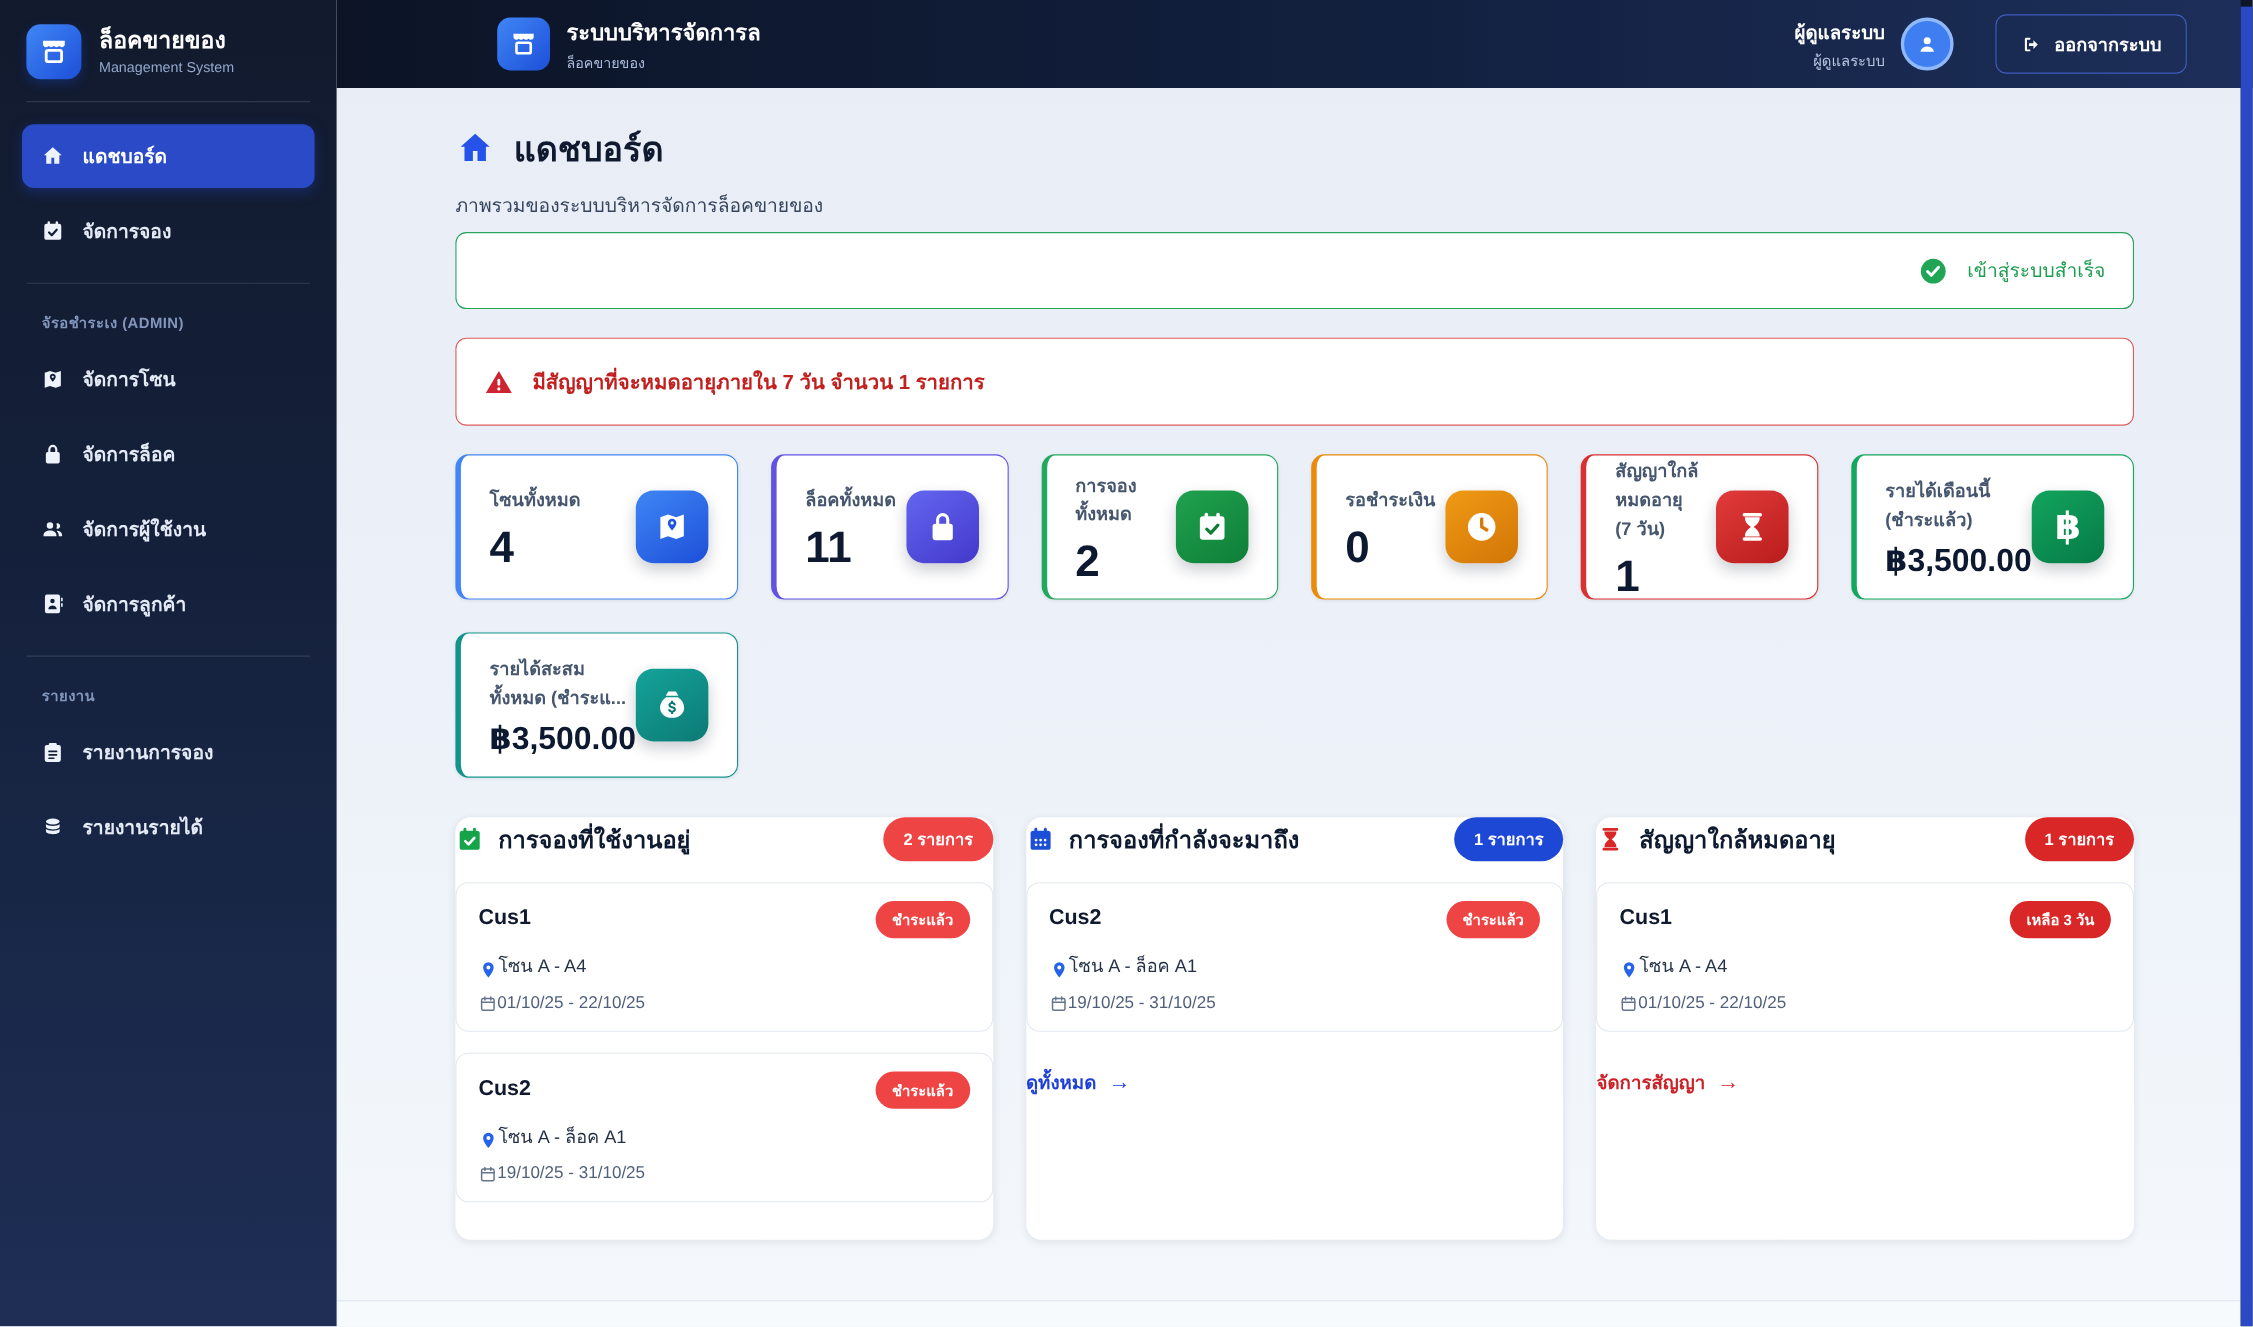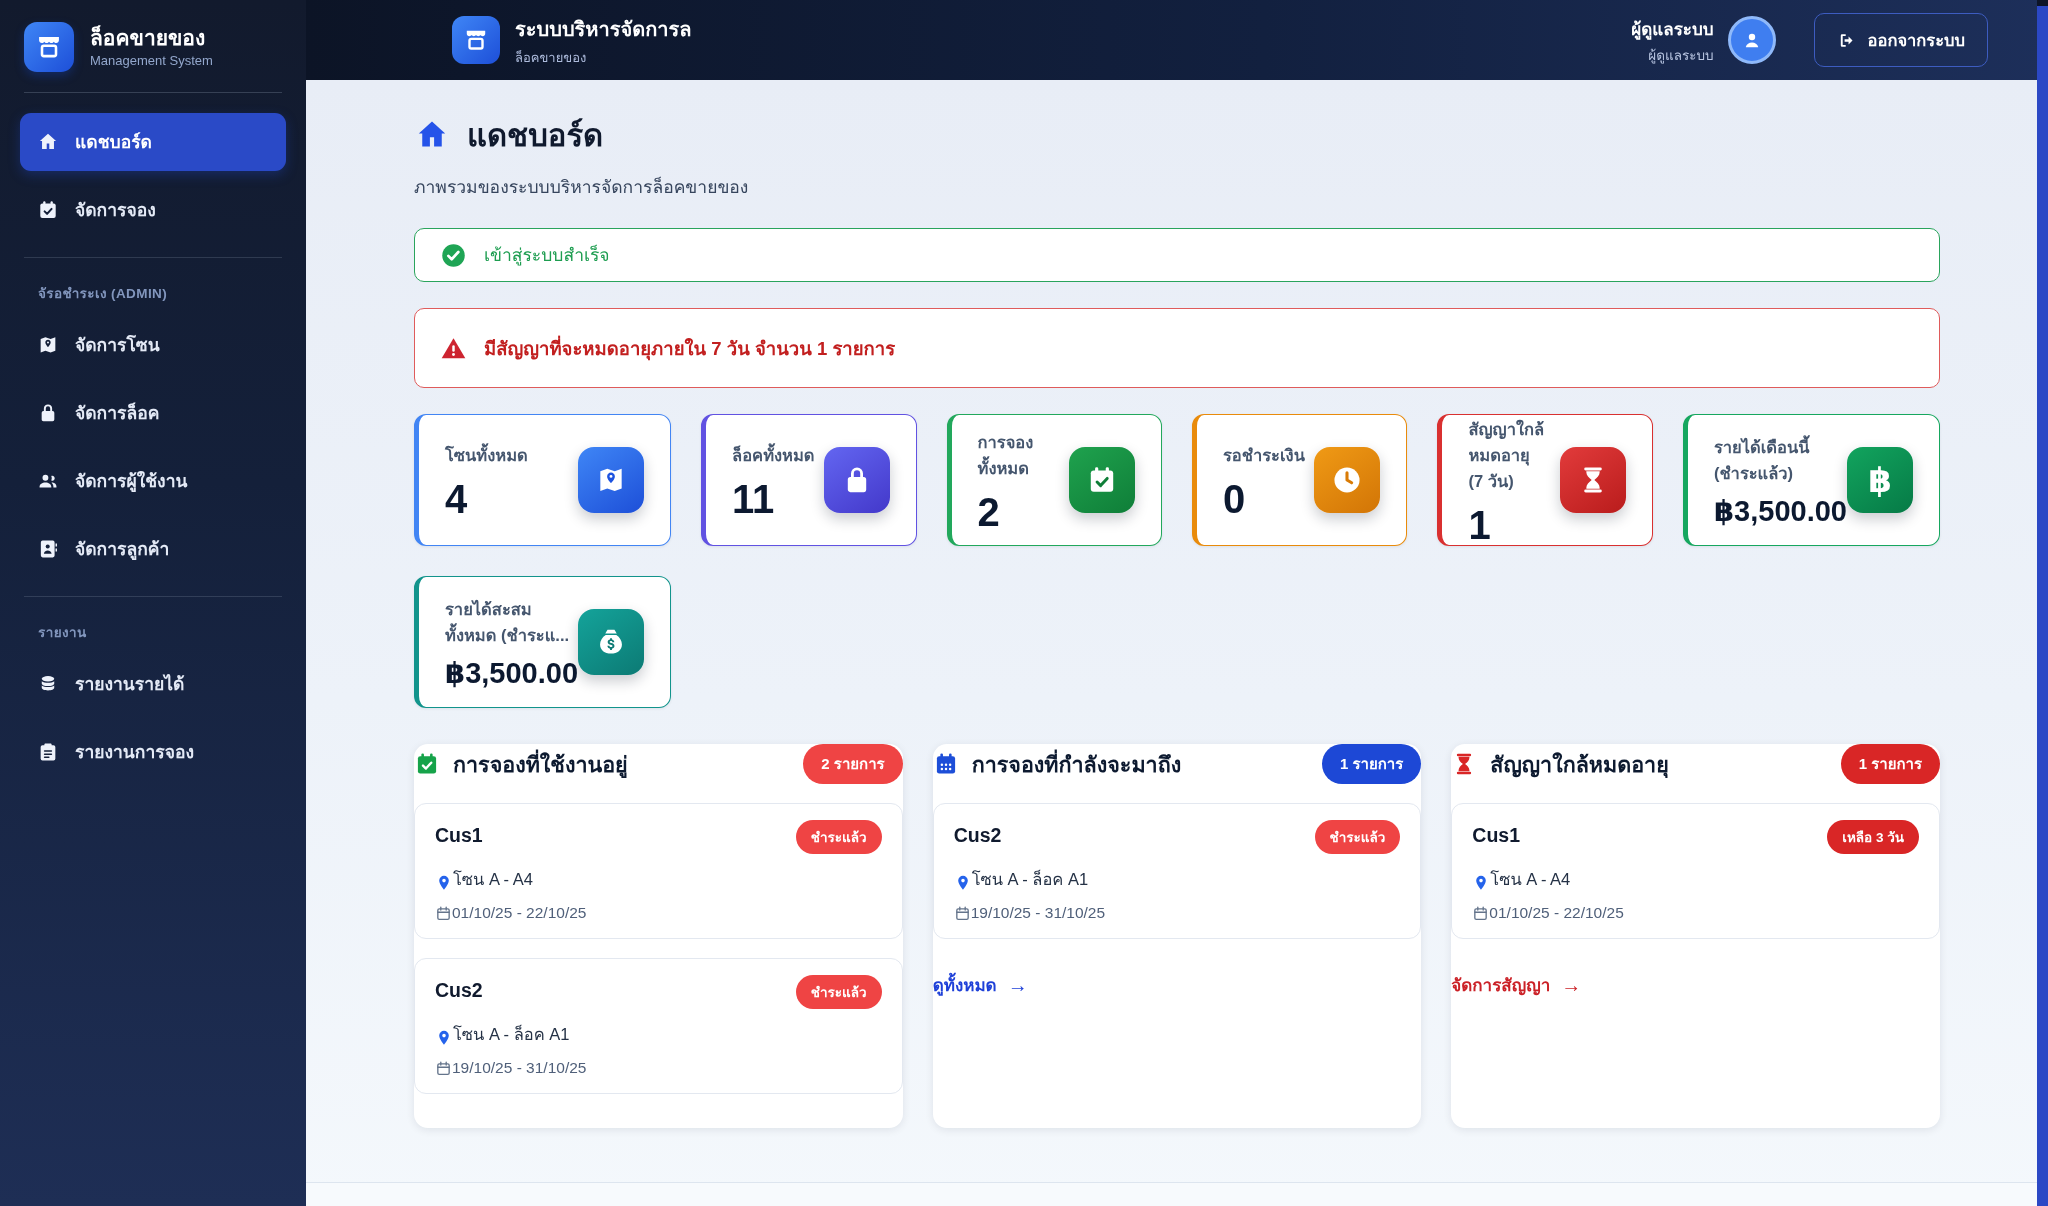--- a/index.html
+++ b/index.html
@@ -47,21 +47,21 @@
 
   
   .content { position:absolute; left:306px; top:80px; right:0; bottom:0;
     background:linear-gradient(180deg,#e8edf6 0%,#edf2f9 55%,#f4f8fc 100%); padding:30px 108px 0; }
   .page-title { display:flex; align-items:center; gap:17px; font-size:31px; font-weight:800; color:#101a2e; }
   .page-title .ic { font-size:36px; color:#2553e9; }
   .page-sub { margin-top:13px; font-size:17.5px; color:#36455d; }
 
   .alert { display:flex; align-items:center; gap:17px; background:#fff; border-radius:10px; padding:0 25px; }
   .alert .ic { font-size:27px; flex:0 0 auto; }
-  .alert-success { height:54px; margin-top:27px; border:1.5px solid #2aa45c; color:#1d9d50; font-size:17.5px; }
+  .alert-success { height:70px; margin-top:10px; border:1.5px solid #2aa45c; color:#1d9d50; font-size:17.5px;justify-content:flex-end; }
   .alert-success .ic { color:#1fa555; }
   .alert-danger { height:80px; margin-top:26px; border:1.5px solid #df5b5b; color:#c21f1f; font-size:18.5px; font-weight:700; }
   .alert-danger .ic { color:#cd2430; }
 
   
   .stats { display:grid; grid-template-columns:repeat(6,1fr); gap:30px; margin-top:26px; }
   .stat { background:#fff; border-radius:12px; height:132px; padding:10px 26px; display:flex;
     justify-content:space-between; align-items:center; box-shadow:0 1px 3px rgba(15,23,42,.07); }
   .stat .s-label { font-size:16.5px; color:#45566e; font-weight:600; }
   .stat .s-value { font-size:40px; font-weight:800; color:#0c1930; margin-top:11px; line-height:1; }
@@ -261,30 +261,30 @@
       </div>
       <div class="nav-item">
         <svg class="ic" style="--ck:#14203a">
             <use href="#sym-contact"></use>
           </svg>
         <span>จัดการลูกค้า</span>
       </div>
       <div class="sec-top"></div>
       <div class="sec-label">รายงาน</div>
       <div class="nav-item">
+        <svg class="ic" style="--ck:#14203a">
+            <use href="#sym-clipboard"></use>
+          </svg>
+        <span>รายงานการจอง</span>
+      </div>
+      <div class="nav-item">
         <svg class="ic">
             <use href="#sym-coins"></use>
           </svg>
         <span>รายงานรายได้</span>
-      </div>
-      <div class="nav-item">
-        <svg class="ic" style="--ck:#14203a">
-            <use href="#sym-clipboard"></use>
-          </svg>
-        <span>รายงานการจอง</span>
       </div>
     </nav>
   </aside>
 
   <header class="topbar">
     <div class="tb-badge">
       <svg class="ic">
           <use href="#sym-store"></use>
         </svg>
     </div>

